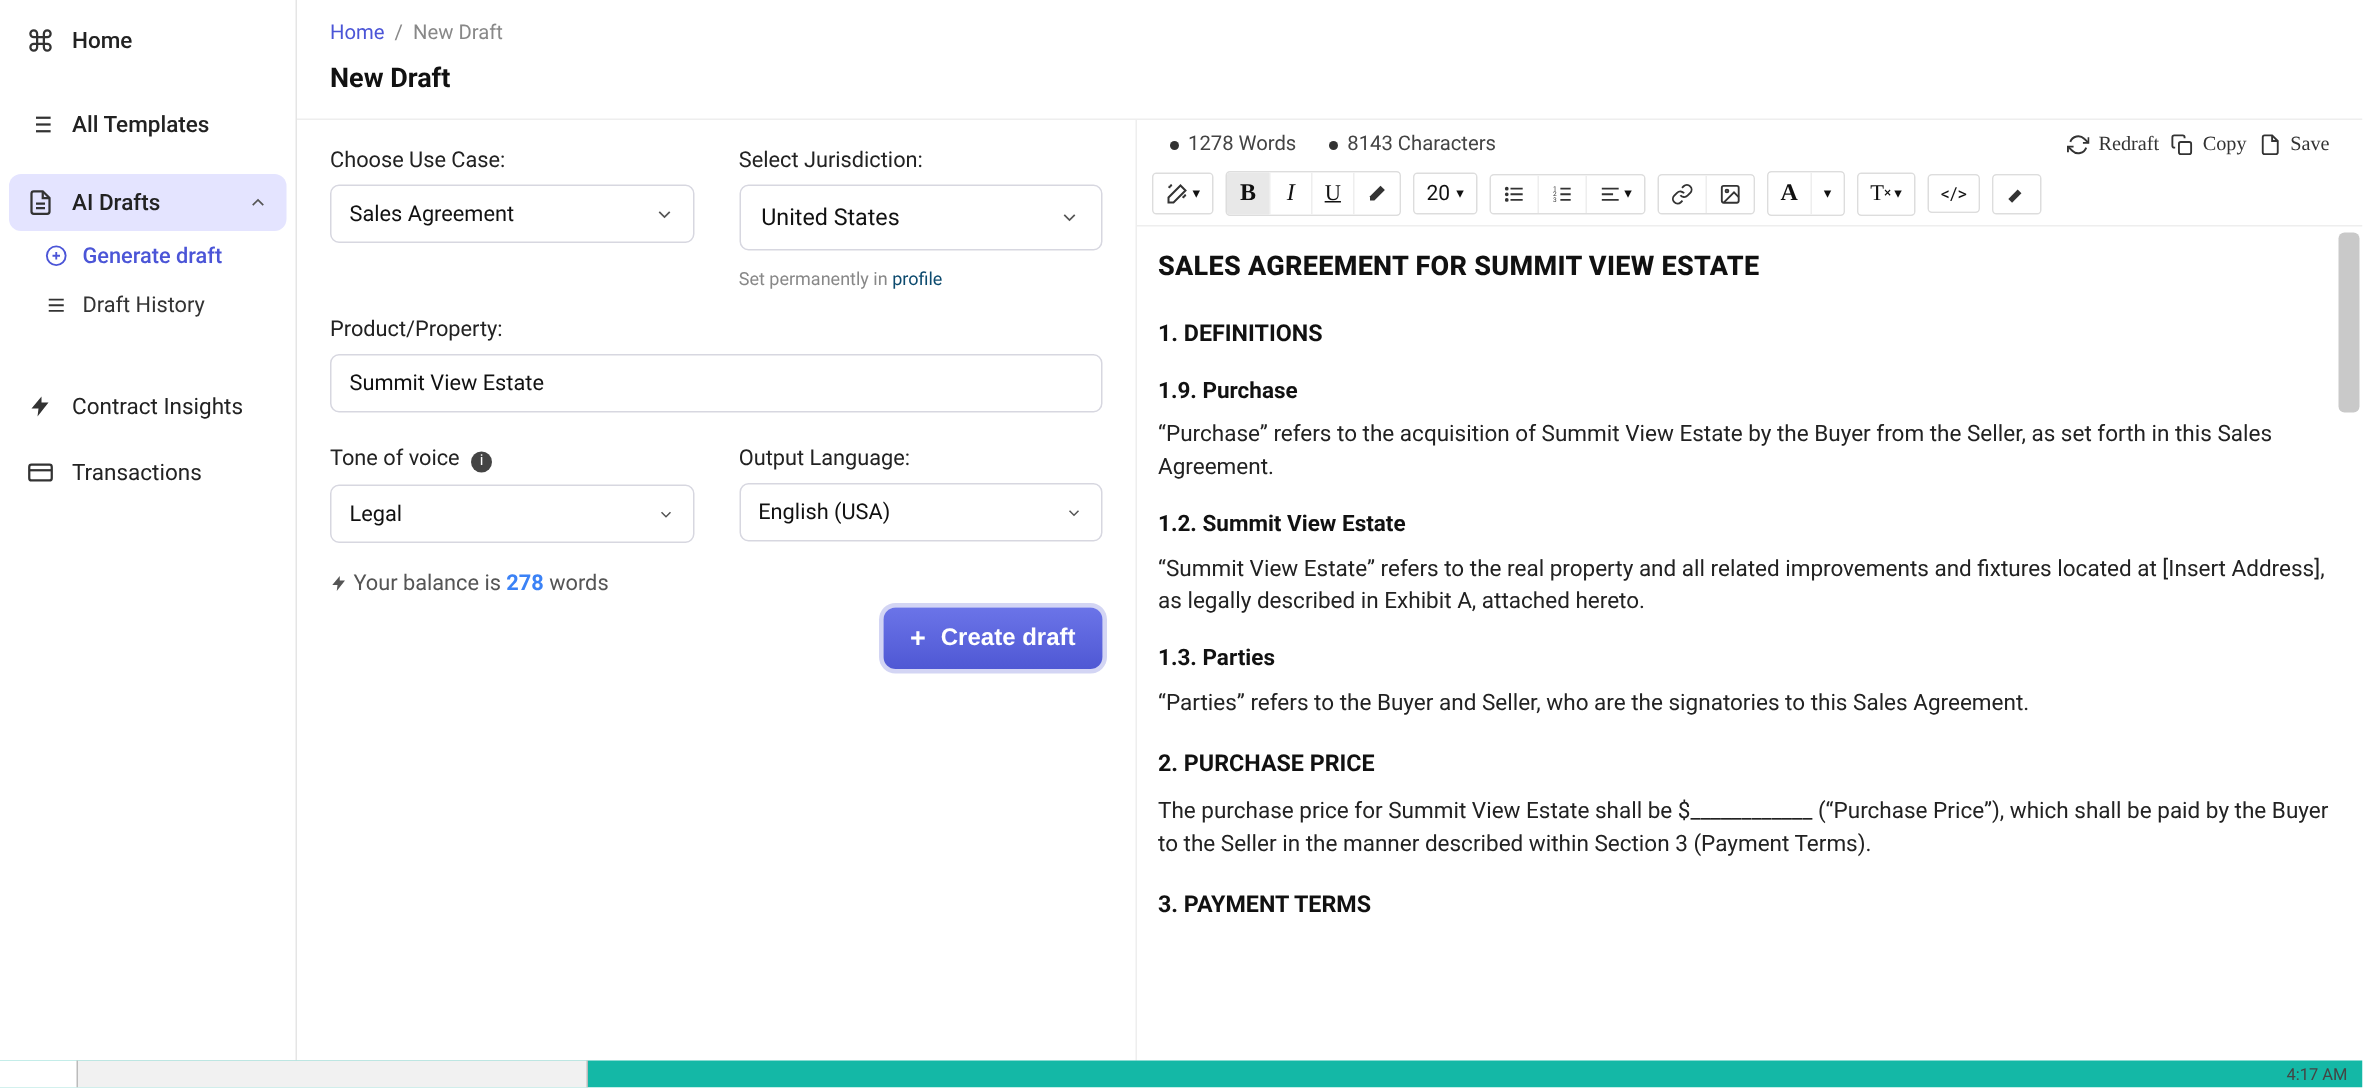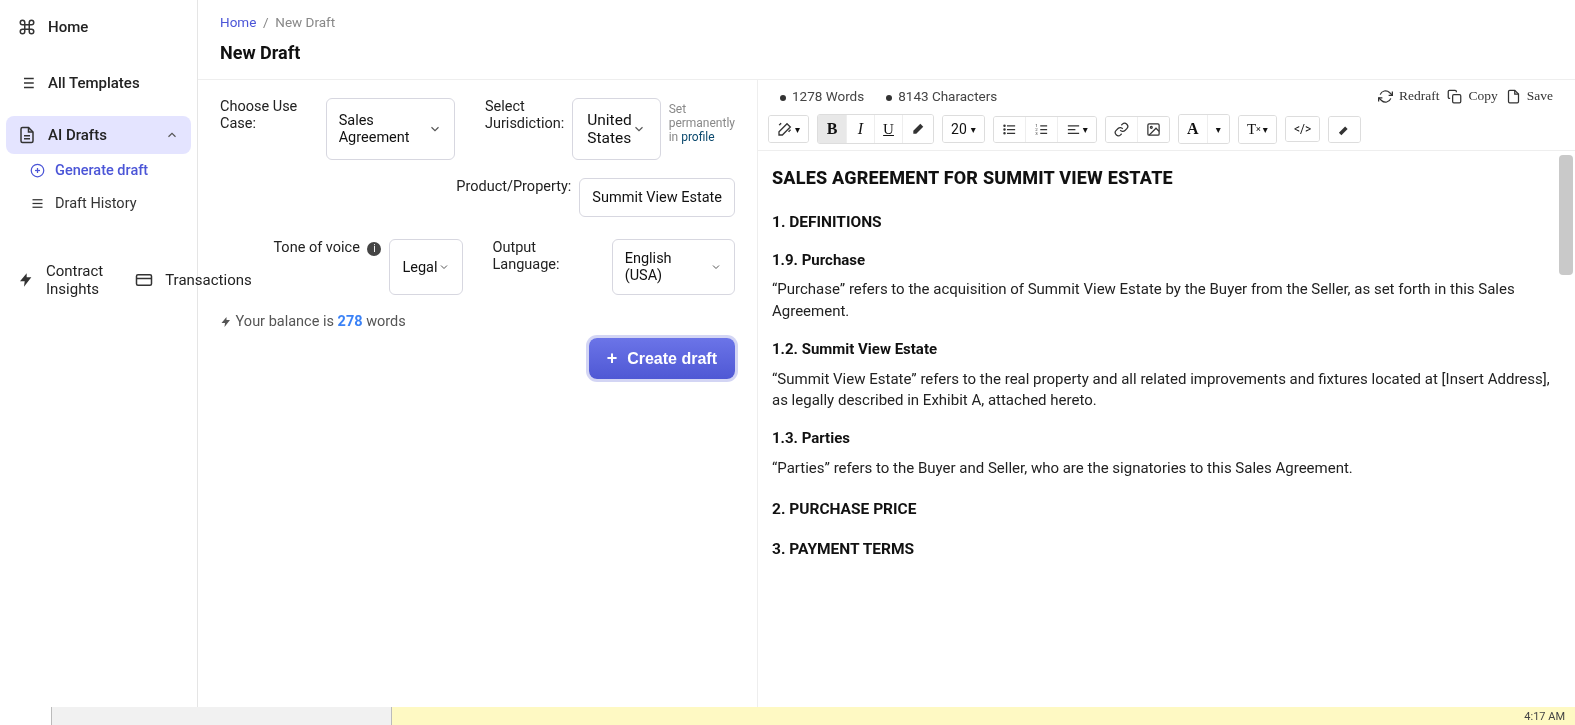--- a/index.html
+++ b/index.html
@@ -48,21 +48,21 @@
     padding-left: 14px;
     display:flex; flex-direction:column; gap:4px;
     margin-bottom: 6px;
   }
   .side-sub .sub {
     display:flex; align-items:center; gap:10px;
     padding: 6px 10px; font-size: 14.5px; color:#333;
     cursor:pointer; border-radius:6px;
   }
   .side-sub .sub.link { color:#4b55d7; font-weight:500; }
-  .side-group { margin-top: 26px; display:flex; flex-direction:row; gap:6px; }
+  .side-group { margin-top: 26px; display:flex; flex-direction:column; gap:6px; }
   .chev { font-size: 14px; color:#555; }
 
   
   .main { flex:1; display:flex; flex-direction:column; }
   .breadcrumb {
     padding: 14px 22px 0 22px;
     font-size: 13.5px;
     color:#888;
   }
   .breadcrumb a { color:#4b55d7; text-decoration:none; }
@@ -74,21 +74,21 @@
   }
   .content { display:flex; flex:1; min-height:0; }
 
   
   .form-col {
     width: 560px;
     padding: 18px 22px;
     border-right: 1px solid #eee;
   }
   .row { display:flex; gap:30px; margin-bottom: 18px; }
-  .field { flex:1; display:flex; flex-direction:row; gap:8px;justify-content:flex-end; }
+  .field { flex:1; display:flex; flex-direction:column; gap:8px; }
   .label { font-size: 14.5px; color:#222; }
   .select, .input {
     border: 1px solid #d7d7e0;
     border-radius: 6px;
     padding: 10px 12px;
     font-size: 14.5px;
     background:#fff;
     display:flex; justify-content:space-between; align-items:center;
     cursor:pointer;
   }
@@ -148,21 +148,21 @@
   .doc h2 { font-size: 15.5px; font-weight:700; margin: 18px 0 10px 0; }
   .doc h3 { font-size: 15px; font-weight:700; margin: 16px 0 8px 0; }
   .doc p { margin: 6px 0 14px 0; color:#222; }
   .fake-scroll {
     position:absolute; right:2px; top:4px; width:14px; height:120px;
     background:#c9c9c9; border-radius:4px;
   }
   
   .taskbar {
     position:absolute; left:0; right:0; bottom:0; height:18px;
-    background:#fef9c3;
+    background:#14b8a6;
     display:flex; align-items:center; justify-content:space-between;
     font-size:11px; color:#333;
   }
   .taskbar .tab { width:52px; height:18px; background:#fff; border-right:1px solid #bbb; }
   .taskbar .tab + .tab { background:#f1f1f1; }
   .taskbar .right { padding-right:10px; color:#444; }
   svg { display:block; }
 </style>
 </head>
 <body>
@@ -492,20 +492,21 @@
           <div class="doc">
             <h1>SALES AGREEMENT FOR SUMMIT VIEW ESTATE</h1>
             <h2>1. DEFINITIONS</h2>
             <h3>1.9. Purchase</h3>
             <p>“Purchase” refers to the acquisition of Summit View Estate by the Buyer from the Seller, as set forth in this Sales Agreement.</p>
             <h3>1.2. Summit View Estate</h3>
             <p>“Summit View Estate” refers to the real property and all related improvements and fixtures located at [Insert Address], as legally described in Exhibit A, attached hereto.</p>
             <h3>1.3. Parties</h3>
             <p>“Parties” refers to the Buyer and Seller, who are the signatories to this Sales Agreement.</p>
             <h2>2. PURCHASE PRICE</h2>
+            <p>The purchase price for Summit View Estate shall be $____________ (“Purchase Price”), which shall be paid by the Buyer to the Seller in the manner described within Section 3 (Payment Terms).</p>
             <h2>3. PAYMENT TERMS</h2>
           </div>
         </div>
       </div>
     </div>
   </div>
 </div>
 
 <div class="taskbar">
   <div style="display:flex">

